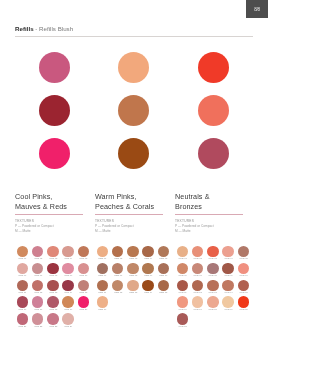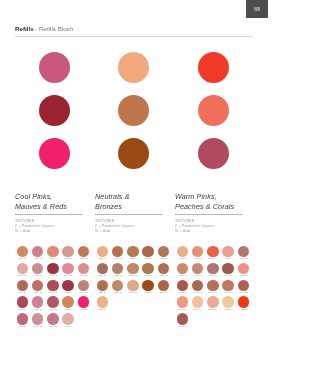--- a/index.html
+++ b/index.html
@@ -76,21 +76,21 @@
     margin-bottom: 12px;
   }
 
   
   .sections {
     position: absolute;
     left: 15px; top: 192px;
     width: 240px;
     display: flex;
   }
-  .section { width: 80px; padding-right: 9px; font-style: italic; }
+  .section { width: 80px; padding-right: 9px; }
   .sec-title {
     font-size: 7.2px;
     line-height: 9.5px;
     color: #3a3a3a;
     letter-spacing: 0.1px;
     min-height: 19px;
   }
   .sec-rule {
     margin-top: 3px;
     height: 1px;
@@ -182,37 +182,37 @@
       <div class="section">
         <div class="sec-title">Cool Pinks,<br>Mauves &amp; Reds</div>
         <div class="sec-rule"></div>
         <div class="sec-legend">
           <div class="legend-head">TEXTURES</div>
           <div class="legend-line">P — Powdered or Compact</div>
           <div class="legend-line">M — Matte</div>
         </div>
       </div>
       <div class="section">
+        <div class="sec-title">Warm Pinks,<br>Peaches &amp; Corals</div>
+        <div class="sec-rule"></div>
+        <div class="sec-legend">
+          <div class="legend-head">TEXTURES</div>
+          <div class="legend-line">P — Powdered or Compact</div>
+          <div class="legend-line">M — Matte</div>
+        </div>
+      </div>
+      <div class="section">
         <div class="sec-title">Neutrals &amp;<br>Bronzes</div>
         <div class="sec-rule"></div>
         <div class="sec-legend">
           <div class="legend-head">TEXTURES</div>
           <div class="legend-line">P — Powdered or Compact</div>
           <div class="legend-line">M — Matte</div>
         </div>
       </div>
-      <div class="section">
-        <div class="sec-title">Warm Pinks,<br>Peaches &amp; Corals</div>
-        <div class="sec-rule"></div>
-        <div class="sec-legend">
-          <div class="legend-head">TEXTURES</div>
-          <div class="legend-line">P — Powdered or Compact</div>
-          <div class="legend-line">M — Matte</div>
-        </div>
-      </div>
     </div>
 
   <div class="grids">
       <div class="grid-col">
         <div class="swatch-grid">
           <div class="swatch">
             <div class="swatch-dot" style="background: rgb(209, 138, 94);"></div>
             <div class="swatch-code">CPB-01</div>
           </div>
           <div class="swatch">

